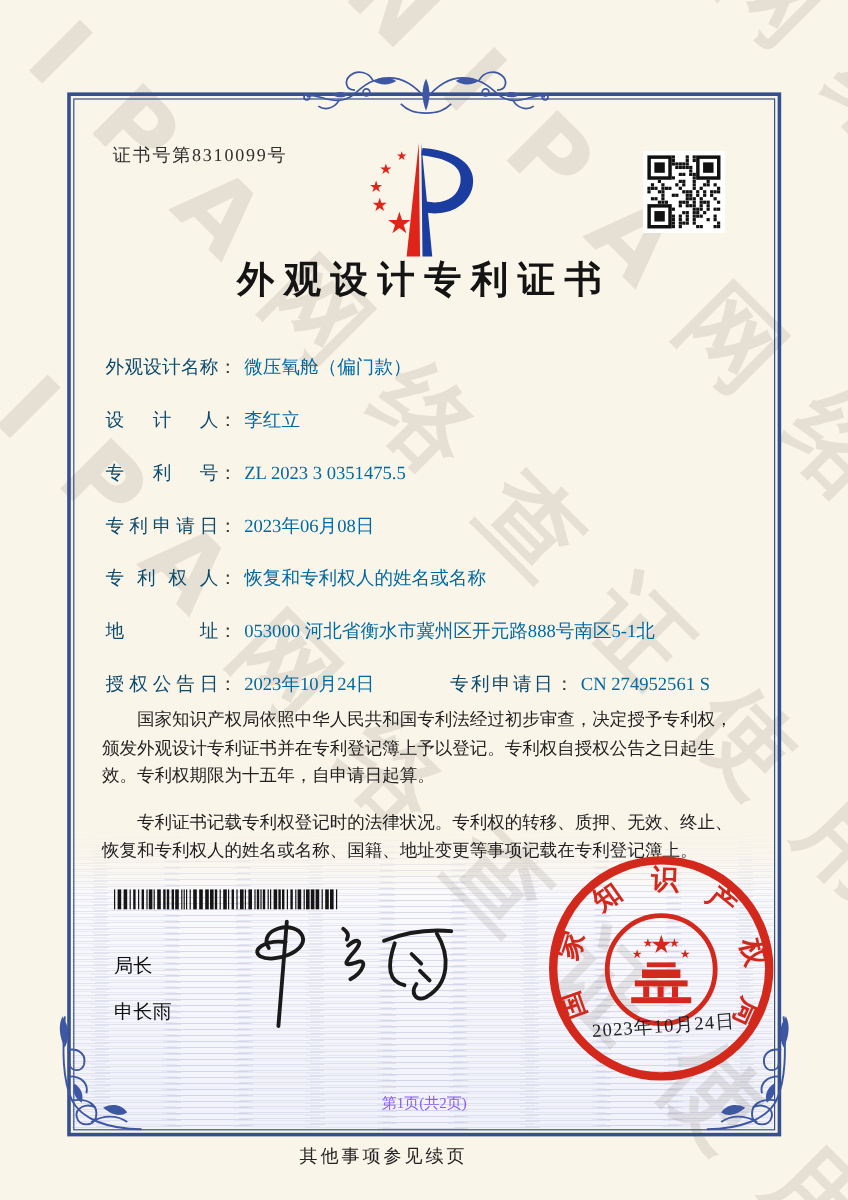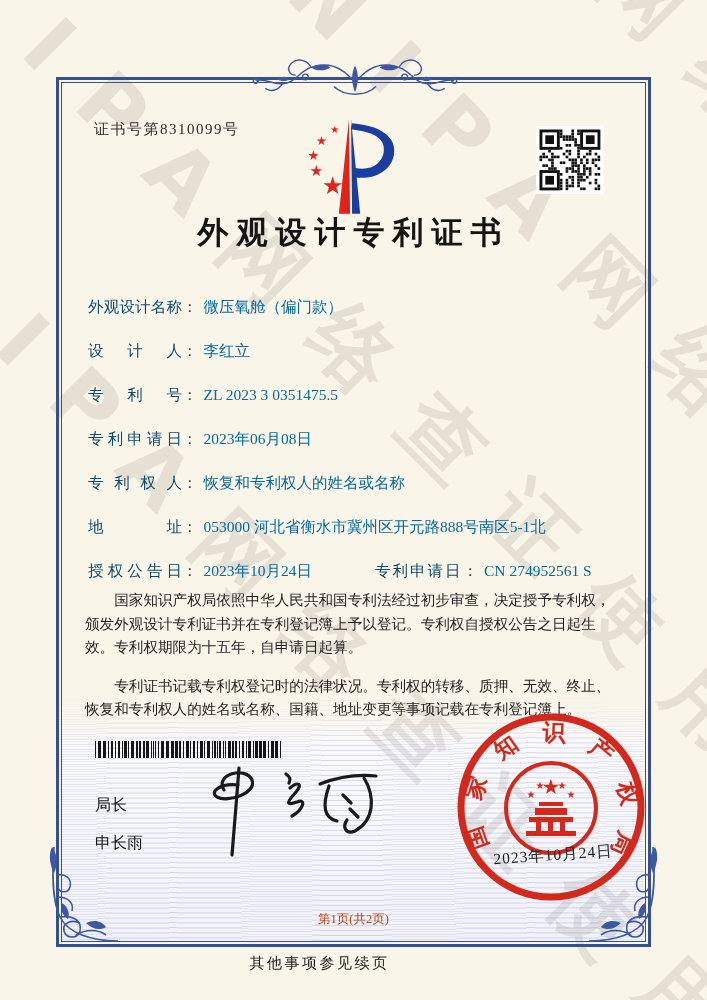--- a/index.html
+++ b/index.html
@@ -68,21 +68,21 @@
   .barcode{position:absolute;left:95px;top:741px;width:190px;height:17px;z-index:5;}
   .sig-title{position:absolute;left:95px;top:795px;font-size:16px;color:#111;z-index:5;}
   .sig-name{position:absolute;left:95px;top:833px;font-size:16px;color:#111;z-index:5;}
   .sig-script{position:absolute;left:196px;top:758px;width:195px;height:105px;z-index:5;}
   .seal{position:absolute;left:452px;top:710px;width:198px;height:198px;z-index:6;}
   .seal-date{
     position:absolute;left:468px;top:845px;width:170px;text-align:center;z-index:7;
     font-size:15.5px;color:#222;letter-spacing:1px;transform:rotate(-4deg);
   }
   
-  .pageno{position:absolute;left:0;top:911px;width:707px;text-align:center;font-size:12.5px;color:#c2410c;z-index:5;}
+  .pageno{position:absolute;left:0;top:911px;width:707px;text-align:center;font-size:12.5px;color:#8b5cf6;z-index:5;}
   .note{position:absolute;left:0;top:954px;width:639px;text-align:center;font-size:15px;letter-spacing:2.5px;color:#222;z-index:5;}
 </style>
 </head>
 <body>
 
 <div class="page">
 
   <div class="waveband"></div>
 
   <div class="wm">

